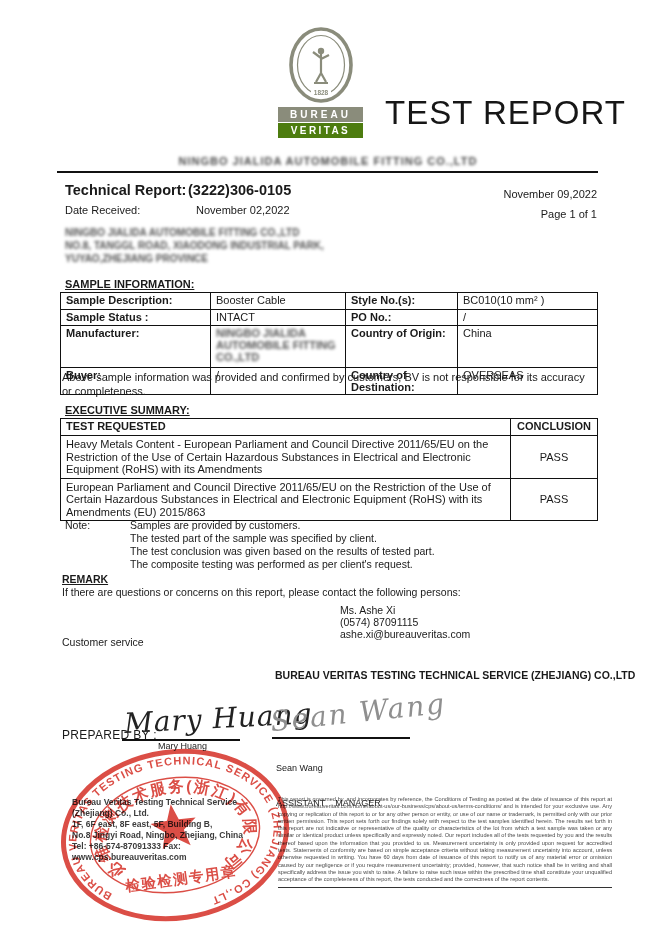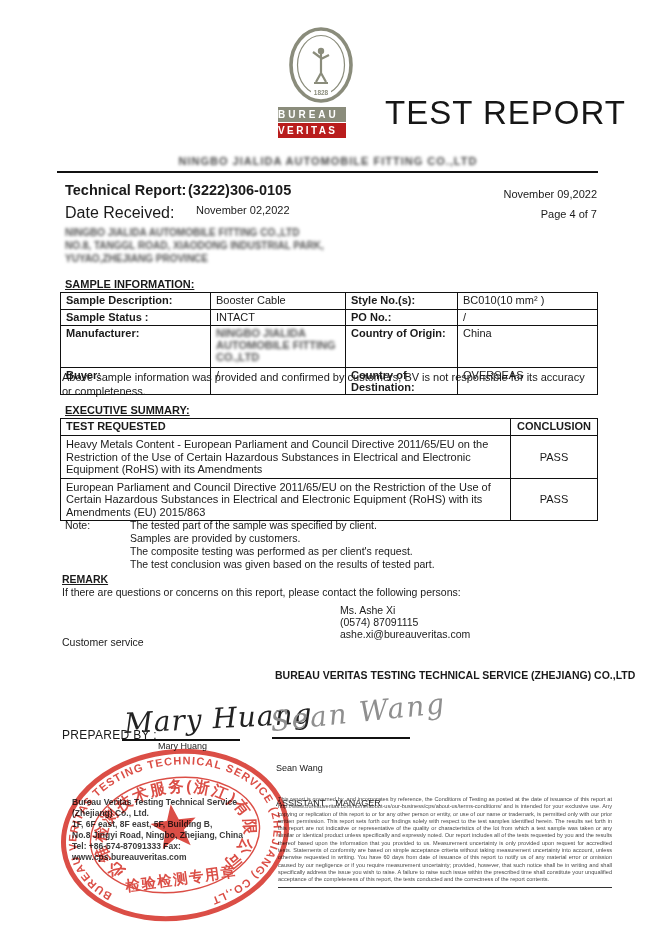--- a/index.html
+++ b/index.html
@@ -5,37 +5,37 @@
   * { margin:0; padding:0; box-sizing:border-box; }
   body { background:#e8e8e8; font-family:"Liberation Sans", sans-serif; }
   .page {
     position:relative; width:656px; height:930px; background:#ffffff;
     margin:0 auto; overflow:hidden; color:#1a1a1a;
   }
   .abs { position:absolute; }
 
   
   .emblem { left:284px; top:26px; }
-  .logo-bar { left:278px; width:68px; height:15px; 
+  .logo-bar { left:278px; width:85px; height:15px; text-align:center;
     color:#fff; font-weight:bold; font-size:10px; letter-spacing:3px;
     line-height:15px; }
   .logo-bureau { top:107px; background:#8a8c7b; }
-  .logo-veritas { top:123px; background:#b91c1c; letter-spacing:2.4px; }
+  .logo-veritas { top:123px; background:#4d7c0f; letter-spacing:2.4px; }
   .report-title { left:385px; top:94px; font-size:33px; letter-spacing:1px; color:#161616; }
 
   .blur-strong { filter:blur(1.8px); color:#4a4a4a; }
   .blur-soft { filter:blur(1.6px); color:#555; }
 
   .top-company { left:0; top:155px; width:656px; text-align:center;
     font-size:11px; font-weight:bold; letter-spacing:1px; }
   .top-rule { left:57px; top:171px; width:541px; height:2px; background:#111; }
 
   .tr-label { left:65px; top:182px; font-size:14.5px; font-weight:bold; }
   .tr-no    { left:188px; top:182px; font-size:14.5px; font-weight:bold; }
-  .dr-label { left:65px; top:204px; font-size:16px; }
+  .dr-label { left:65px; top:204px; font-size:11px; }
   .dr-val   { left:196px; top:204px; font-size:11px; }
   .meta-right { right:59px; top:184px; width:160px; text-align:right;
     font-size:11px; line-height:20px; }
 
   .client-addr { left:65px; top:226px; font-size:10px; font-weight:bold;
     line-height:13px; }
 
   .section-head { font-size:11px; font-weight:bold; text-decoration:underline; }
 
   
@@ -108,21 +108,21 @@
 
   <div class="abs top-company blur-strong">NINGBO JIALIDA AUTOMOBILE FITTING CO.,LTD</div>
   <div class="abs top-rule"></div>
 
   <div class="abs tr-label">Technical Report:</div>
   <div class="abs tr-no">(3222)306-0105</div>
   <div class="abs dr-label">Date Received:</div>
   <div class="abs dr-val">November 02,2022</div>
   <div class="abs meta-right">
     <div>November 09,2022</div>
-    <div>Page 4 of 7</div>
+    <div>Page 1 of 1</div>
   </div>
 
   <div class="abs client-addr blur-soft">
     <div>NINGBO JIALIDA AUTOMOBILE FITTING CO.,LTD</div>
     <div>NO.8, TANGGL ROAD, XIAODONG INDUSTRIAL PARK,</div>
     <div>YUYAO,ZHEJIANG PROVINCE</div>
   </div>
 
   <div class="abs section-head" style="left:65px; top:278px;">SAMPLE INFORMATION:</div>
   <table class="abs doc-table" id="sample-table">
@@ -180,24 +180,24 @@
     </tr>
     <tr style="height:39px">
       <td class="test-cell">European Parliament and Council Directive 2011/65/EU on the Restriction of the Use of Certain Hazardous Substances in Electrical and Electronic Equipment (RoHS)   with its Amendments (EU) 2015/863</td>
       <td class="concl-cell">PASS</td>
     </tr>
   </tbody>
     </table>
 
   <div class="abs note-label">Note:</div>
   <div class="abs note-lines">
+    <div>Samples are provided by customers.</div>
     <div>The tested part of the sample was specified by client.</div>
-    <div>Samples are provided by customers.</div>
+    <div>The test conclusion was given based on the results of tested part.</div>
     <div>The composite testing was performed as per client's request.</div>
-    <div>The test conclusion was given based on the results of tested part.</div>
   </div>
 
   <div class="abs remark-head">REMARK</div>
   <div class="abs remark-intro">If there are questions or concerns on this report, please contact the following persons:</div>
   <div class="abs contact-role">Customer service</div>
   <div class="abs contact-block">
     <div>Ms. Ashe Xi</div>
     <div>(0574) 87091115</div>
     <div>ashe.xi@bureauveritas.com</div>
   </div>

